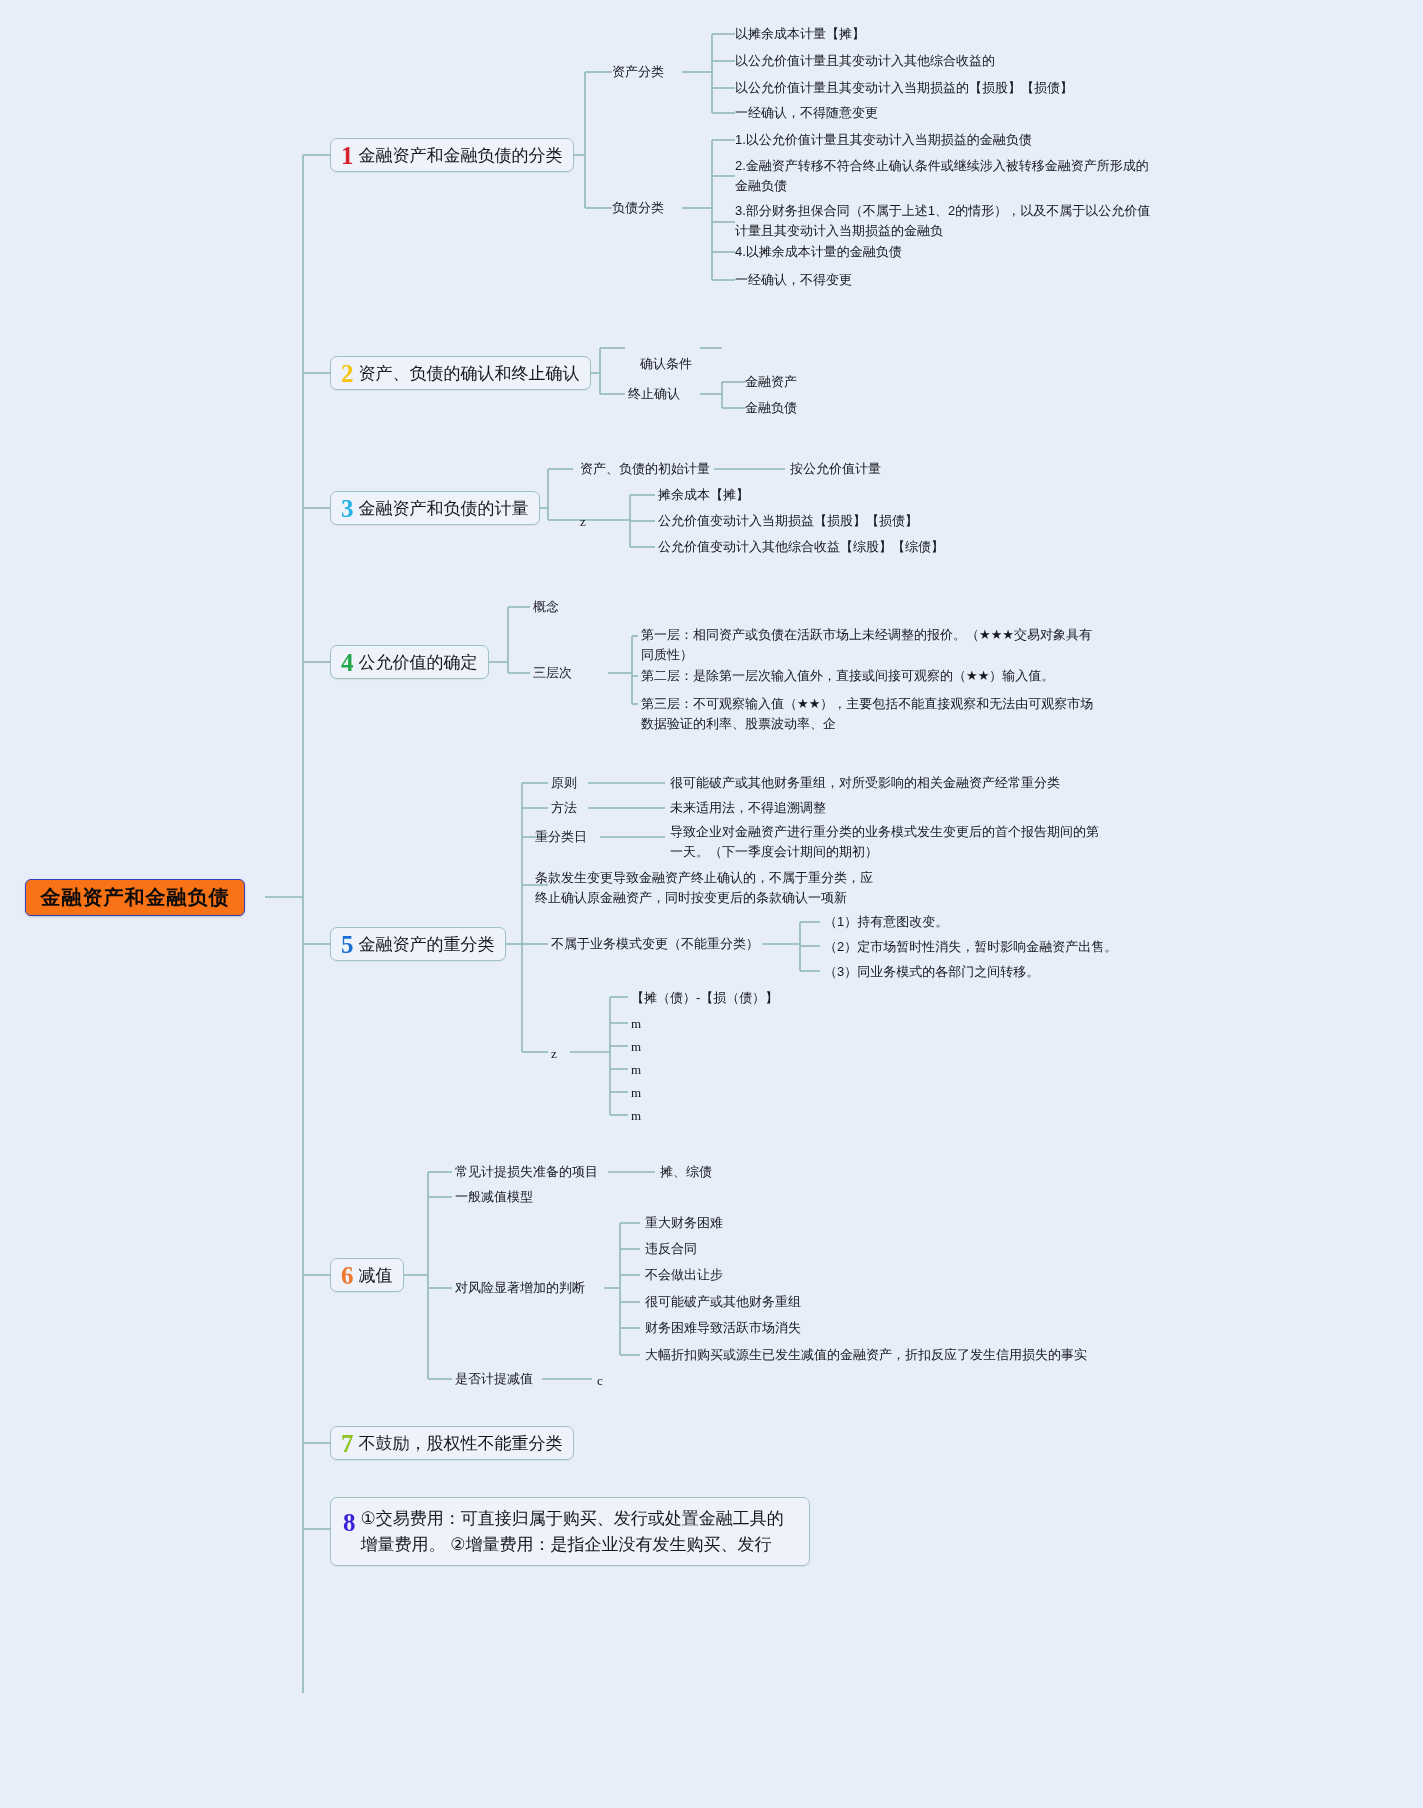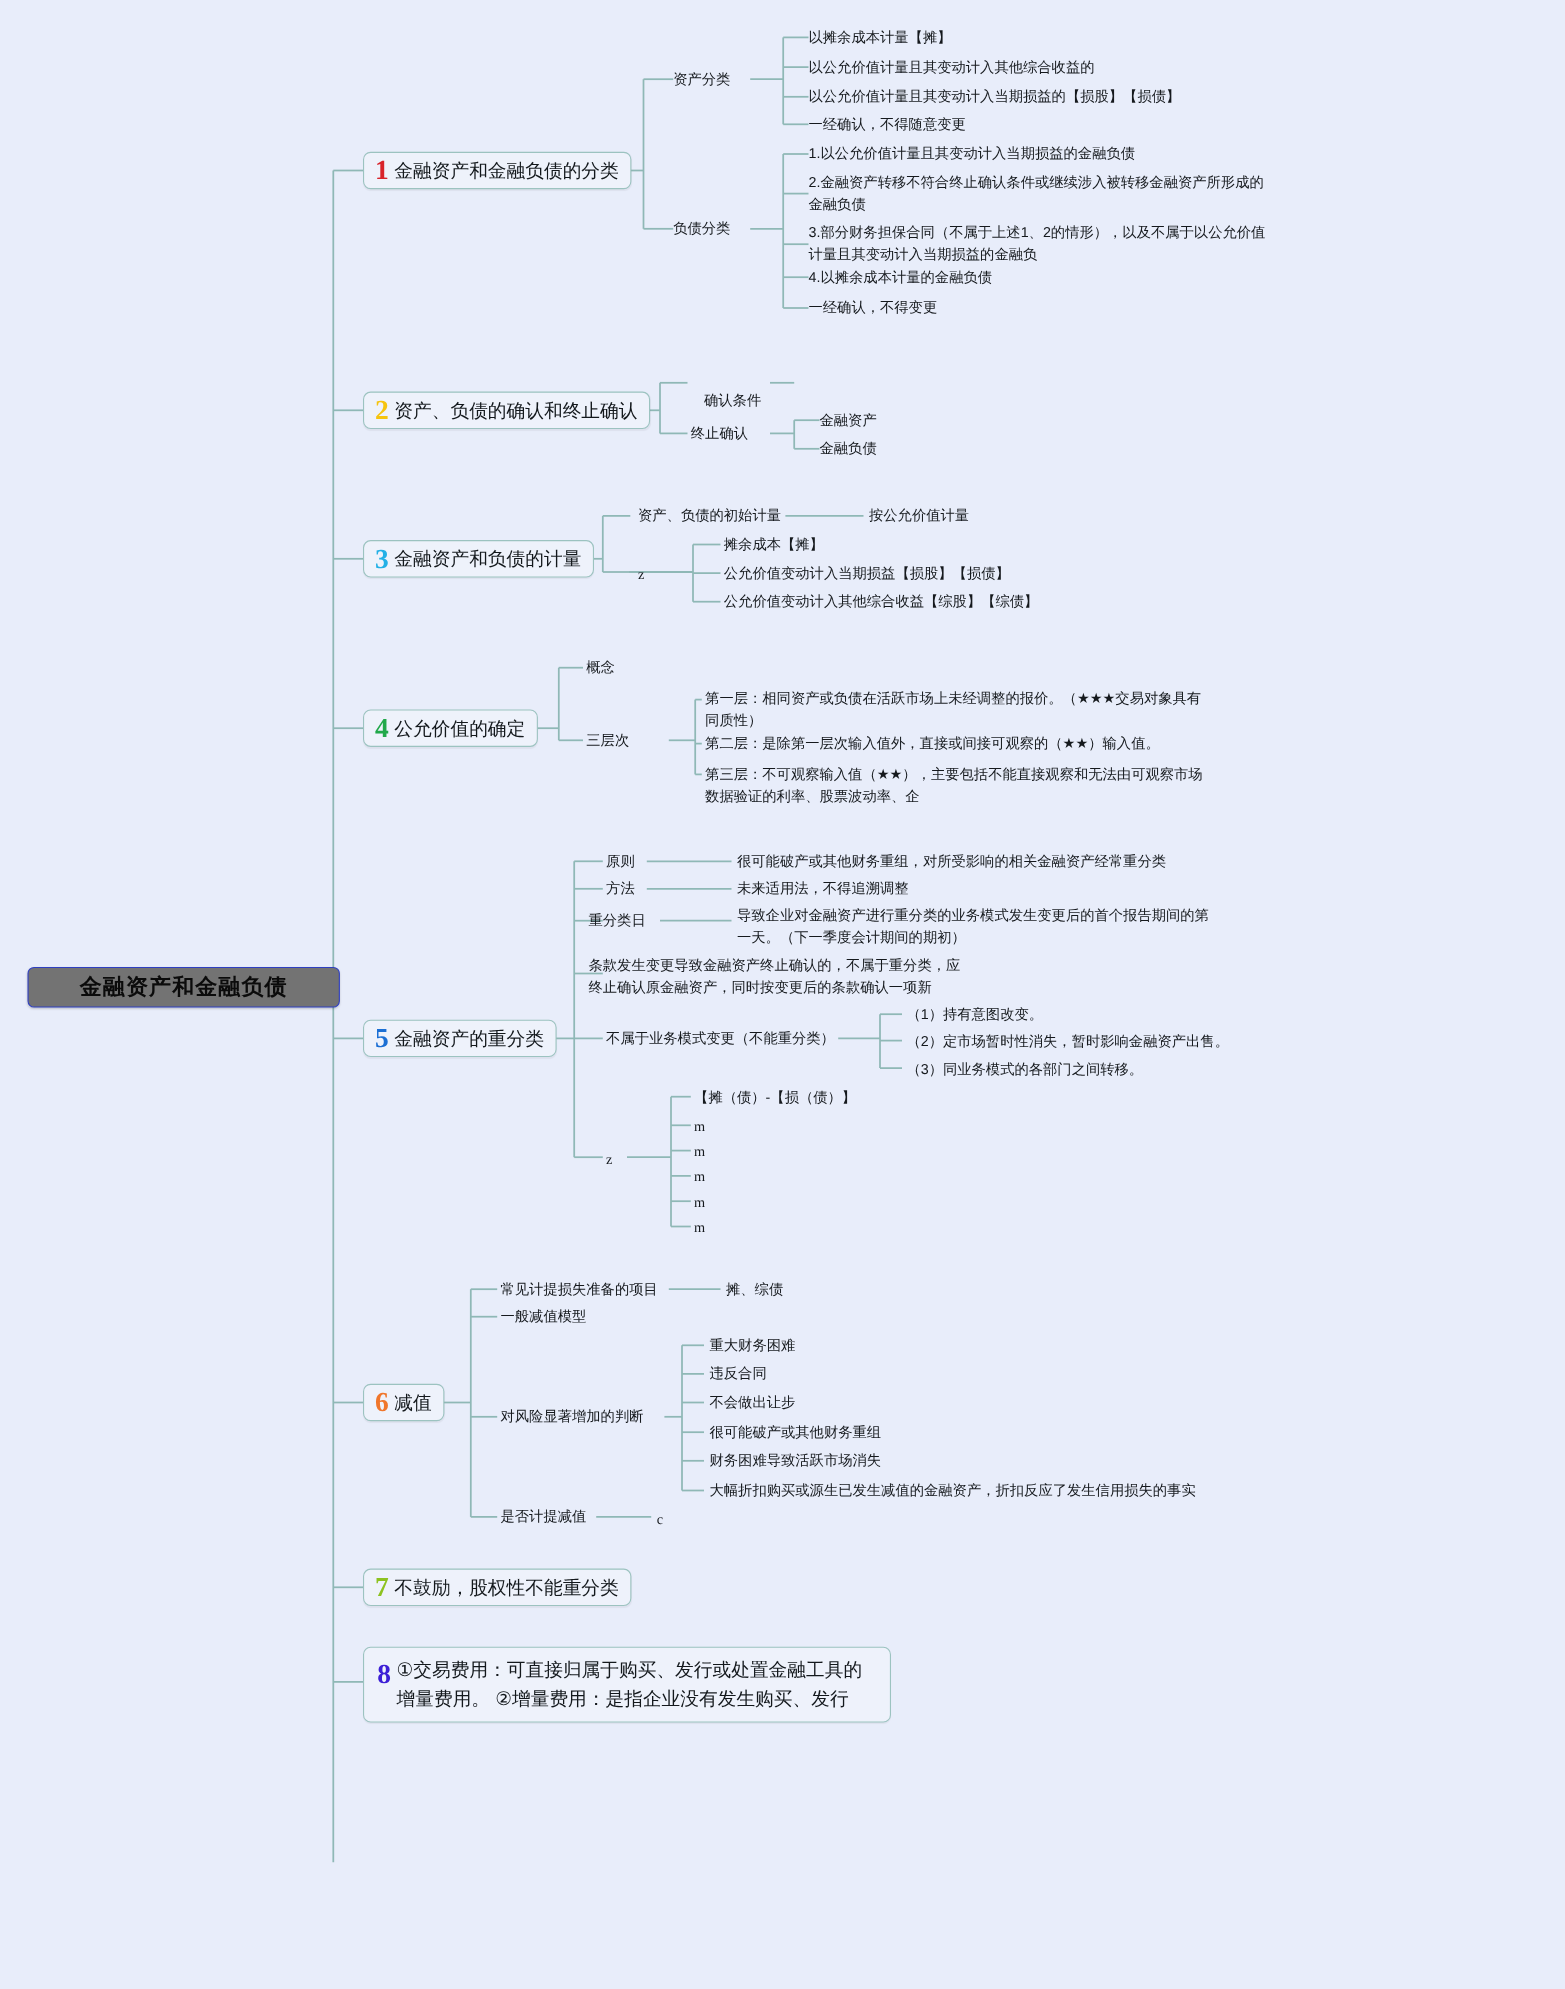--- a/index.html
+++ b/index.html
@@ -11,22 +11,22 @@
     overflow:hidden;
     position:relative;
   }
   #canvas{position:absolute;left:0;top:0;width:1423px;height:1808px;}
   svg.links{position:absolute;left:0;top:0;width:1423px;height:1808px;pointer-events:none;}
 
   .node{position:absolute;box-sizing:border-box;}
 
   
   .root{
-    left:25px;top:879px;width:284px;height:37px;
-    background:#737373;border:1px solid #2f3fc0;border-radius:6px;
+    left:25px;top:879px;width:220px;height:37px;
+    background:#f97316;border:1px solid #2f3fc0;border-radius:6px;
     color:#0b0b0b;font-size:20px;font-weight:bold;
     display:flex;align-items:center;justify-content:center;
     letter-spacing:1px;
     box-shadow:0 1px 2px rgba(0,0,0,.18);
   }
 
   
   .l1{
     background:#eef2fb;border:1px solid #9cc3c0;border-radius:7px;
     display:flex;align-items:center;padding:0 10px;

